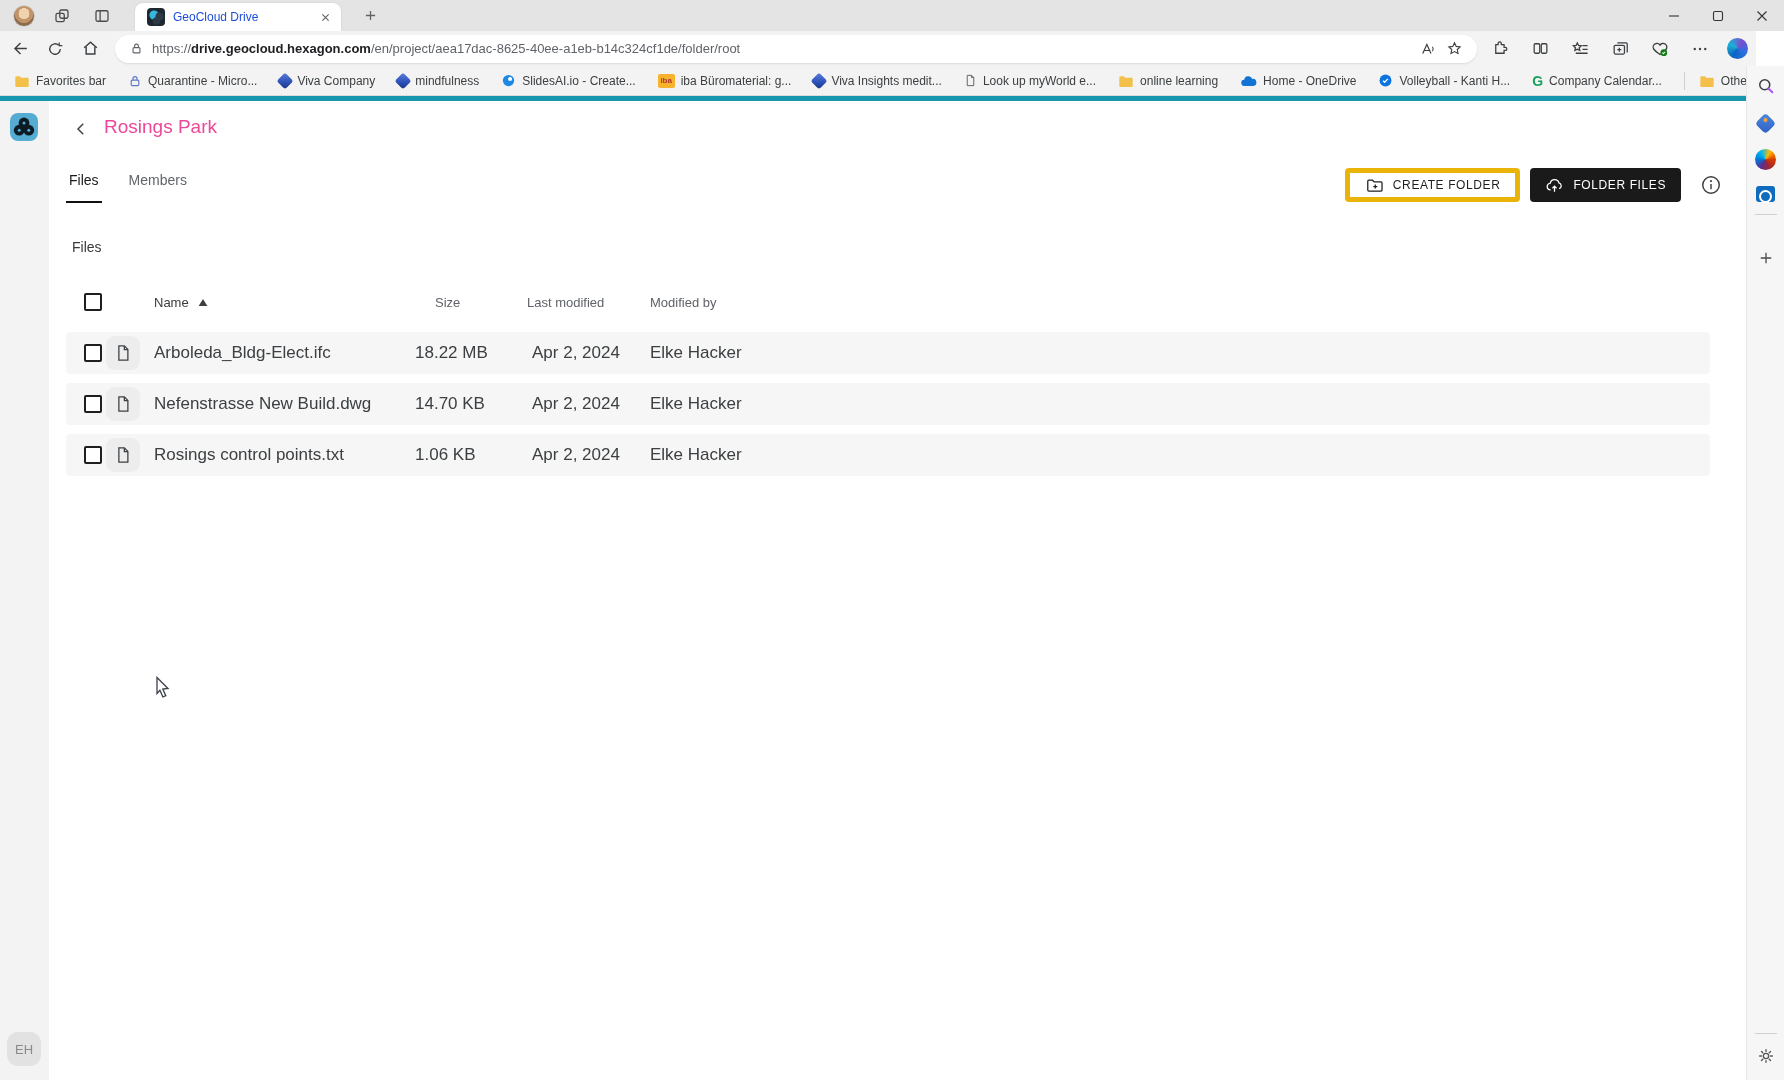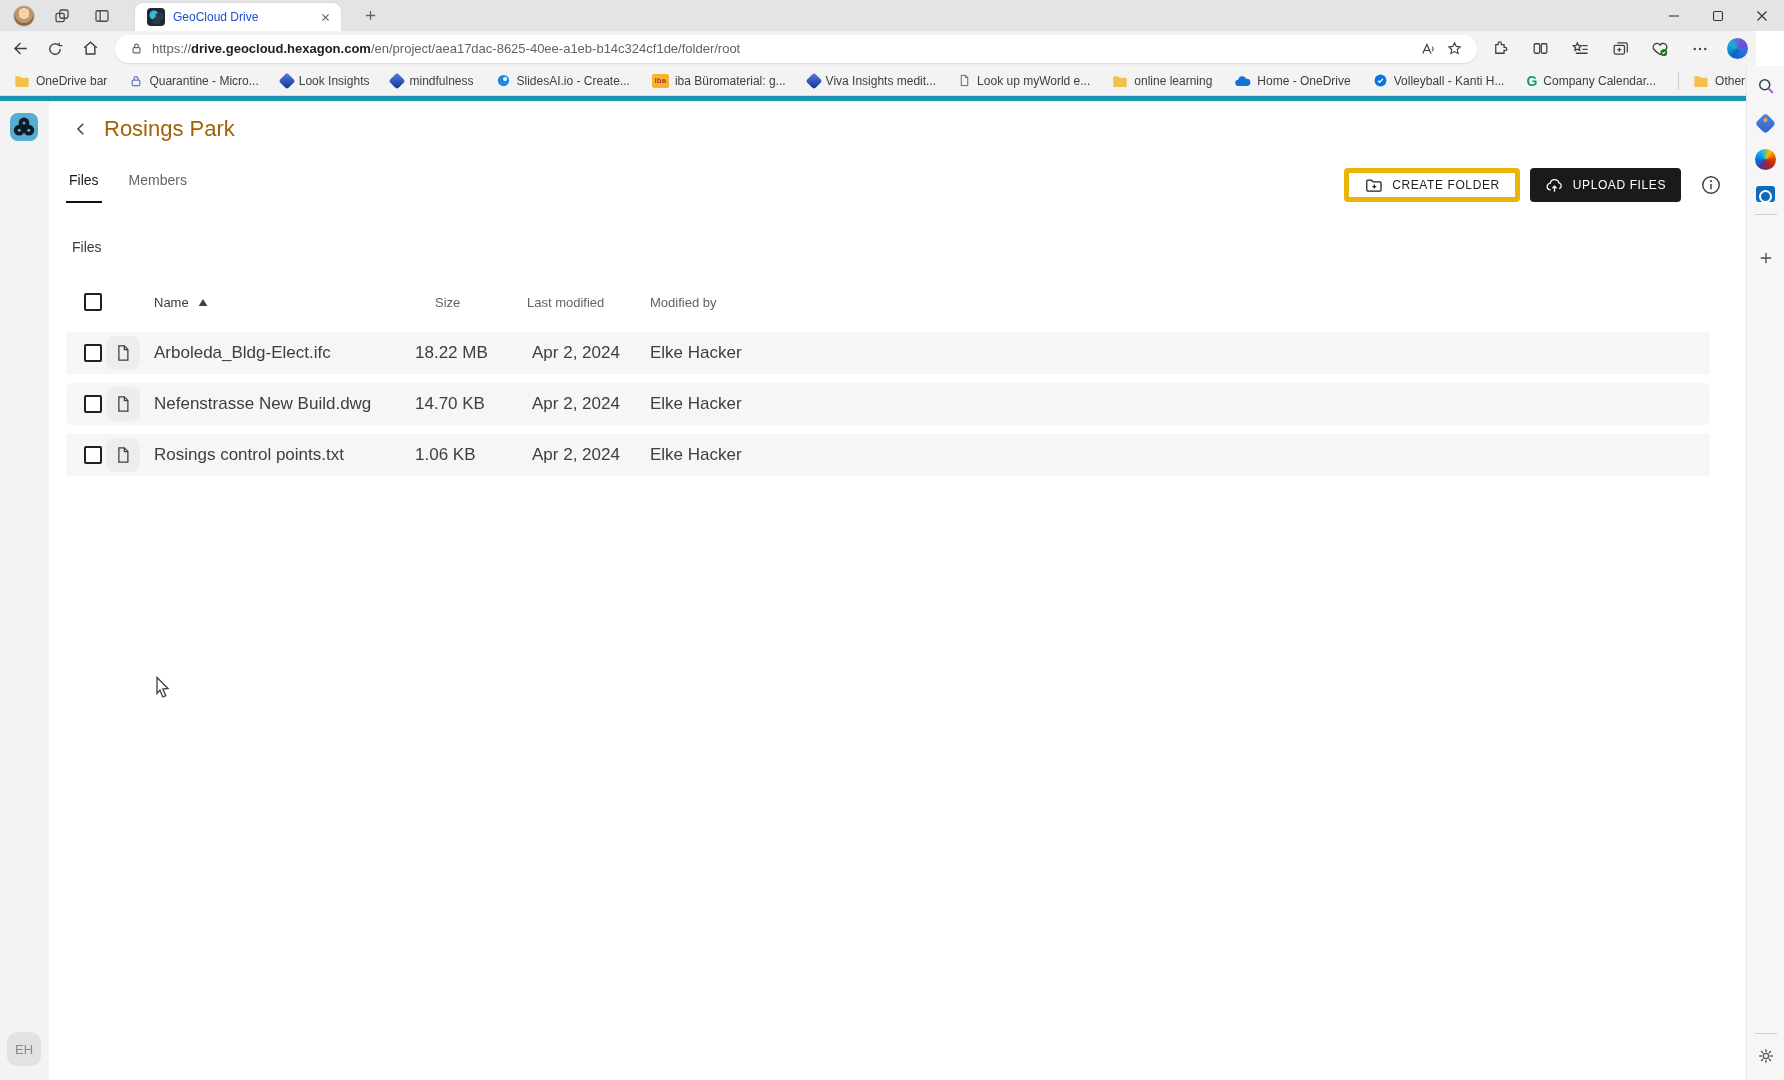--- a/index.html
+++ b/index.html
@@ -59,21 +59,21 @@
   
   .teal-line { position:absolute; top:96px; left:0; width:1746px; height:5px; background:#1797ad; }
   .app-sidebar { position:absolute; top:101px; left:0; width:49px; bottom:0; background:#f3f3f3;padding-left:28px; }
   .app-logo { position:absolute; top:12px; left:10px; width:28px; height:28px; border-radius:8px; background:#55acd2; }
   .user-avatar { position:absolute; bottom:14px; left:7px; width:34px; height:34px; border-radius:11px;
     background:#e2e2e2; color:#8a8a8a; font-size:13px; display:flex; align-items:center; justify-content:center; }
 
   .main { position:absolute; top:101px; left:49px; width:1697px; bottom:0; background:#fff; }
   .back-btn { position:absolute; top:14px; left:18px; width:28px; height:28px;
     display:flex; align-items:center; justify-content:center; }
-  .page-title { position:absolute; top:15px; left:55px; font-size:22px; color:#a16207; }
+  .page-title { position:absolute; top:15px; left:55px; font-size:19px; color:#ec4899; }
 
   .tabs { position:absolute; top:58px; left:17px; display:flex; }
   .tab { padding:13px 3px; margin-right:24px; font-size:14px; color:#61656a; }
   .tab.active { color:#1a1a1a; border-bottom:2px solid #111; font-weight:500; }
 
   .actions { position:absolute; top:67px; right:22px; display:flex; align-items:center; }
   .btn { height:34px; display:flex; align-items:center; gap:9px; border-radius:4px;
     font-size:12px; font-weight:500; letter-spacing:.05em; padding:0 15px; }
   .btn-outline { border:5px solid #eab308; color:#1f1f1f; background:#fff; }
   .btn-dark { background:#1a1a1a; color:#fff; margin-left:10px; }
@@ -254,32 +254,32 @@
     </span>
     <span class="copilot-icon"></span>
   </div>
 </div>
 
 <div class="favbar">
   <span class="fav-item">
     <svg width="16" height="14" viewBox="0 0 24 20">
         <path d="M2 4.6c0-.9.7-1.6 1.6-1.6h5.3l2 2h9.5c.9 0 1.6.7 1.6 1.6v10.8c0 .9-.7 1.6-1.6 1.6H3.6c-.9 0-1.6-.7-1.6-1.6z" fill="#f3c14b"></path>
       </svg>
-    <span>OneDrive bar</span>
+    <span>Favorites bar</span>
   </span>
   <span class="fav-item">
     <svg width="14" height="14" viewBox="0 0 24 24" fill="none" stroke="#5b79c9" stroke-width="2">
       <rect x="5.5" y="10.5" width="13" height="9.5" rx="2"></rect>
         <path d="M8.5 10.5V8a3.5 3.5 0 0 1 7 0v2.5"></path>
     </svg>
     <span>Quarantine - Micro...</span>
   </span>
   <span class="fav-item">
     <span class="gem-icon"></span>
-    <span>Look Insights</span>
+    <span>Viva Company</span>
   </span>
   <span class="fav-item">
     <span class="gem-icon"></span>
     <span>mindfulness</span>
   </span>
   <span class="fav-item">
     <svg width="15" height="15" viewBox="0 0 24 24">
         <circle cx="12" cy="12" r="9" fill="#1e88e5"></circle>
         <circle cx="14.5" cy="9.5" r="3.2" fill="#fff"></circle>
       </svg>
@@ -369,21 +369,21 @@
         <path d="M3.5 6.6c0-.7.6-1.3 1.3-1.3h4.7l2 2.1h8.7c.7 0 1.3.6 1.3 1.3v9c0 .7-.6 1.3-1.3 1.3H4.8c-.7 0-1.3-.6-1.3-1.3z"></path>
         <path d="M13 10.8v5M10.5 13.3h5"></path>
       </svg>
       <span>CREATE FOLDER</span>
     </div>
     <div class="btn btn-dark">
       <svg width="19" height="19" viewBox="0 0 24 24" fill="none" stroke="#fff" stroke-width="1.6">
         <path d="M7.2 17.5a4.2 4.2 0 0 1-.5-8.4 5.6 5.6 0 0 1 10.9-.4 3.8 3.8 0 0 1 .3 7.3"></path>
         <path d="M12 20v-7M9.4 15.4L12 12.8l2.6 2.6"></path>
       </svg>
-      <span>UPLOAD FILES</span>
+      <span>FOLDER FILES</span>
     </div>
     <div class="info-btn">
       <svg width="22" height="22" viewBox="0 0 24 24" fill="none" stroke="#3c4043" stroke-width="1.6">
         <circle cx="12" cy="12" r="9"></circle>
           <path d="M12 11v5.5"></path>
           <circle cx="12" cy="7.8" r="0.4" fill="#3c4043"></circle>
       </svg>
     </div>
   </div>
 

